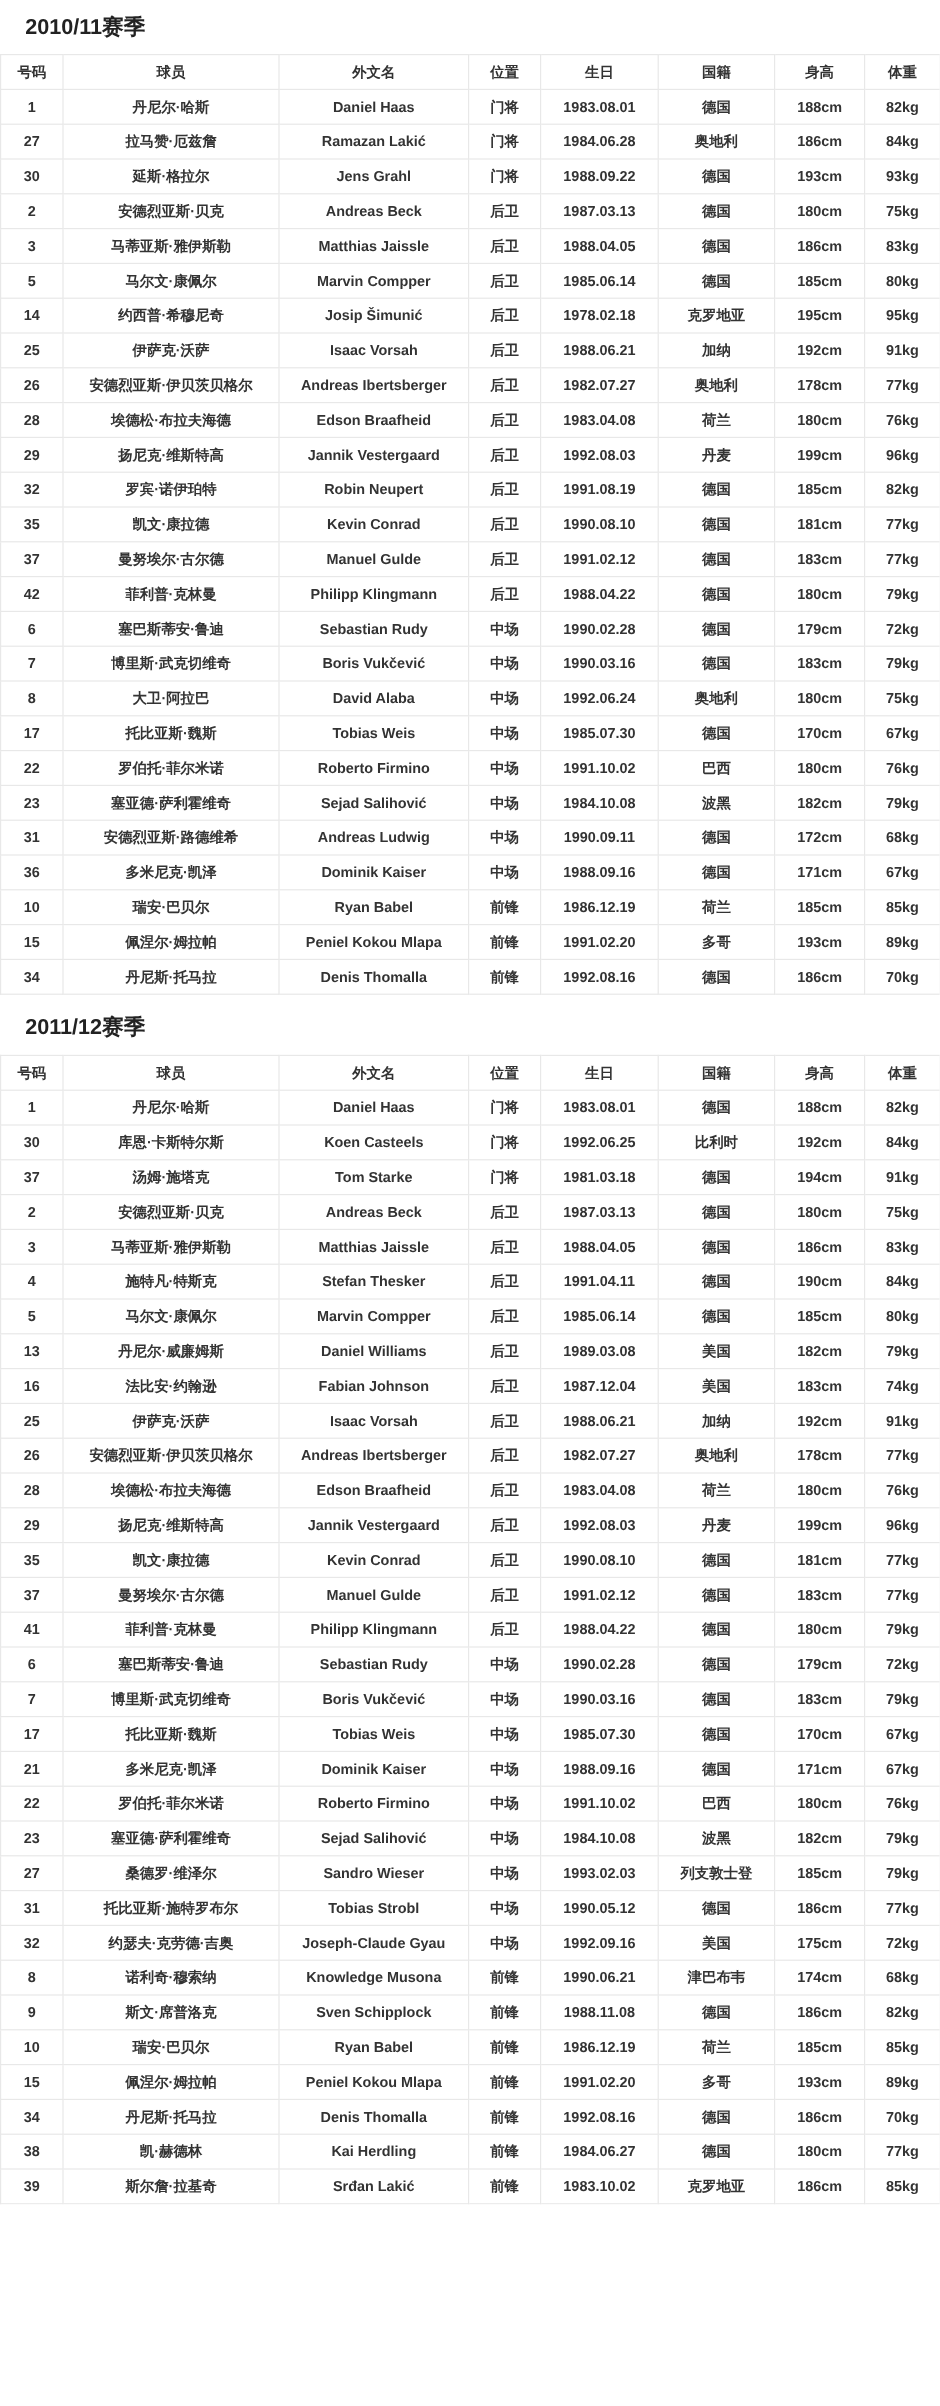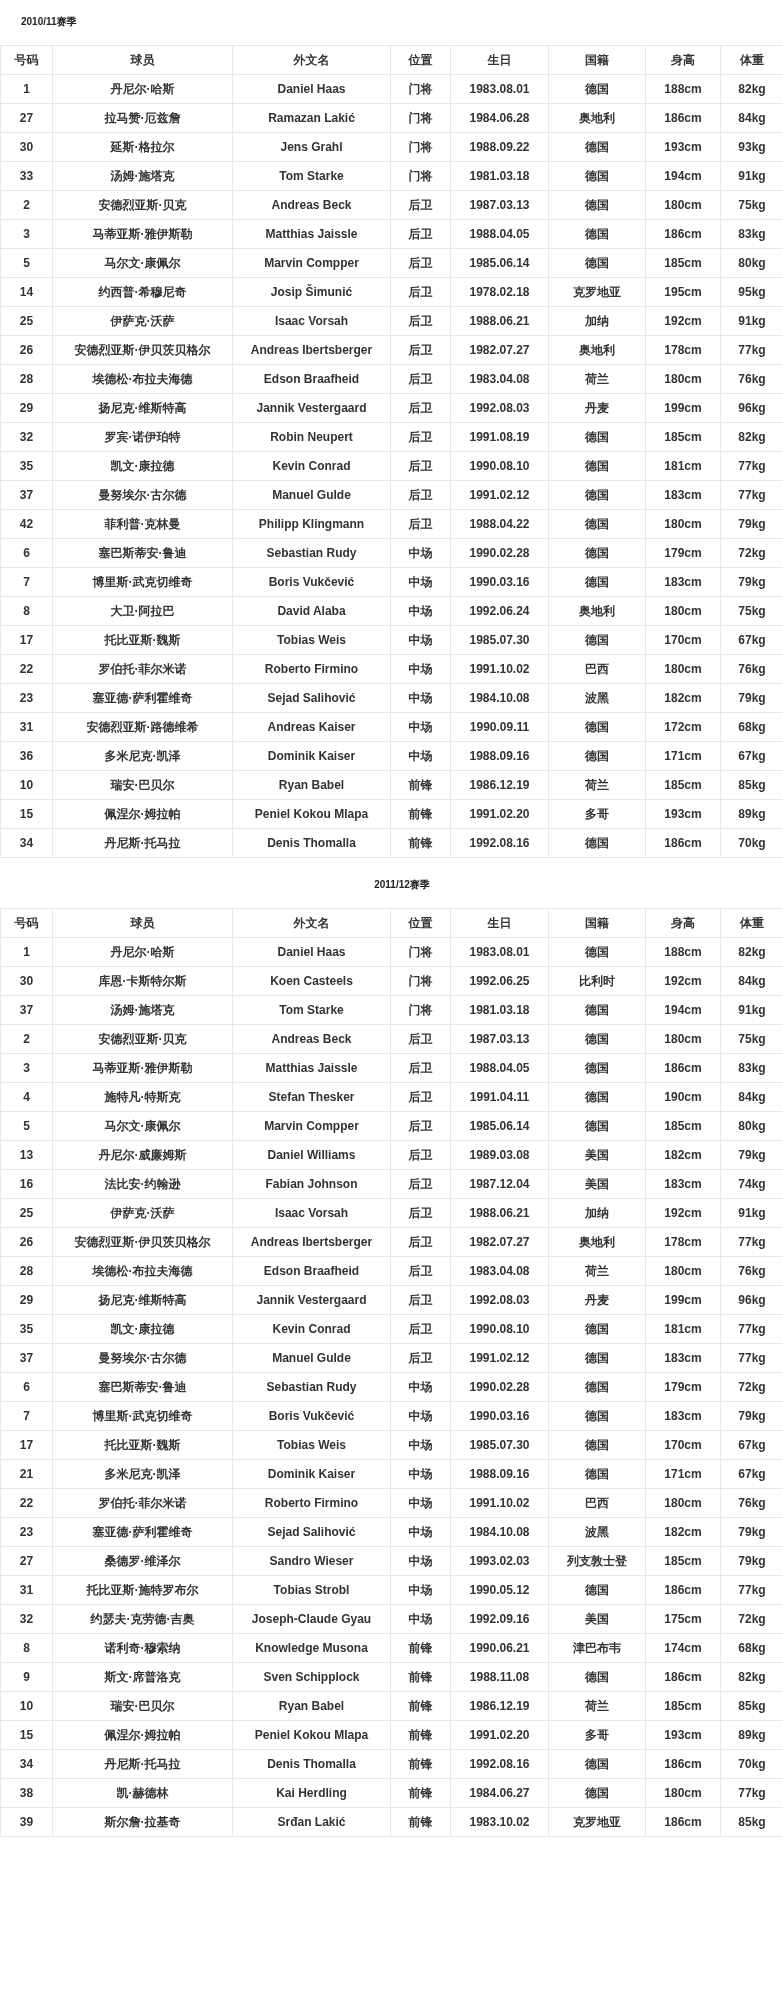--- a/index.html
+++ b/index.html
@@ -10,30 +10,29 @@
   html,body{margin:0;padding:0;}
   body{
     width:783px;
     background:var(--bg);
     font-family:"Liberation Sans","DejaVu Sans",sans-serif;
     color:var(--text);
   }
   .page{width:783px;}
   .season-section{width:783px;}
   .season-title{
-    font-size:10px;
+    font-size:18px;
     font-weight:bold;
     color:#222;
     margin:0;
     padding:14px 0 15px 21px;
     line-height:16px;
   }
   .season-section + .season-section .season-title{
     padding-top:19px;
-    text-align:center;
   }
   table.roster-table{
     width:783px;
     border-collapse:collapse;
     table-layout:fixed;
   }
   table.roster-table th,
   table.roster-table td{
     border:1px solid var(--border);
     height:28px;
@@ -104,30 +103,20 @@
             <td>30</td>
             <td>延斯·格拉尔</td>
             <td>Jens Grahl</td>
             <td>门将</td>
             <td>1988.09.22</td>
             <td>德国</td>
             <td>193cm</td>
             <td>93kg</td>
           </tr>
           <tr>
-            <td>33</td>
-            <td>汤姆·施塔克</td>
-            <td>Tom Starke</td>
-            <td>门将</td>
-            <td>1981.03.18</td>
-            <td>德国</td>
-            <td>194cm</td>
-            <td>91kg</td>
-          </tr>
-          <tr>
             <td>2</td>
             <td>安德烈亚斯·贝克</td>
             <td>Andreas Beck</td>
             <td>后卫</td>
             <td>1987.03.13</td>
             <td>德国</td>
             <td>180cm</td>
             <td>75kg</td>
           </tr>
           <tr>
@@ -296,21 +285,21 @@
             <td>Sejad Salihović</td>
             <td>中场</td>
             <td>1984.10.08</td>
             <td>波黑</td>
             <td>182cm</td>
             <td>79kg</td>
           </tr>
           <tr>
             <td>31</td>
             <td>安德烈亚斯·路德维希</td>
-            <td>Andreas Kaiser</td>
+            <td>Andreas Ludwig</td>
             <td>中场</td>
             <td>1990.09.11</td>
             <td>德国</td>
             <td>172cm</td>
             <td>68kg</td>
           </tr>
           <tr>
             <td>36</td>
             <td>多米尼克·凯泽</td>
             <td>Dominik Kaiser</td>
@@ -524,20 +513,30 @@
             <td>37</td>
             <td>曼努埃尔·古尔德</td>
             <td>Manuel Gulde</td>
             <td>后卫</td>
             <td>1991.02.12</td>
             <td>德国</td>
             <td>183cm</td>
             <td>77kg</td>
           </tr>
           <tr>
+            <td>41</td>
+            <td>菲利普·克林曼</td>
+            <td>Philipp Klingmann</td>
+            <td>后卫</td>
+            <td>1988.04.22</td>
+            <td>德国</td>
+            <td>180cm</td>
+            <td>79kg</td>
+          </tr>
+          <tr>
             <td>6</td>
             <td>塞巴斯蒂安·鲁迪</td>
             <td>Sebastian Rudy</td>
             <td>中场</td>
             <td>1990.02.28</td>
             <td>德国</td>
             <td>179cm</td>
             <td>72kg</td>
           </tr>
           <tr>

